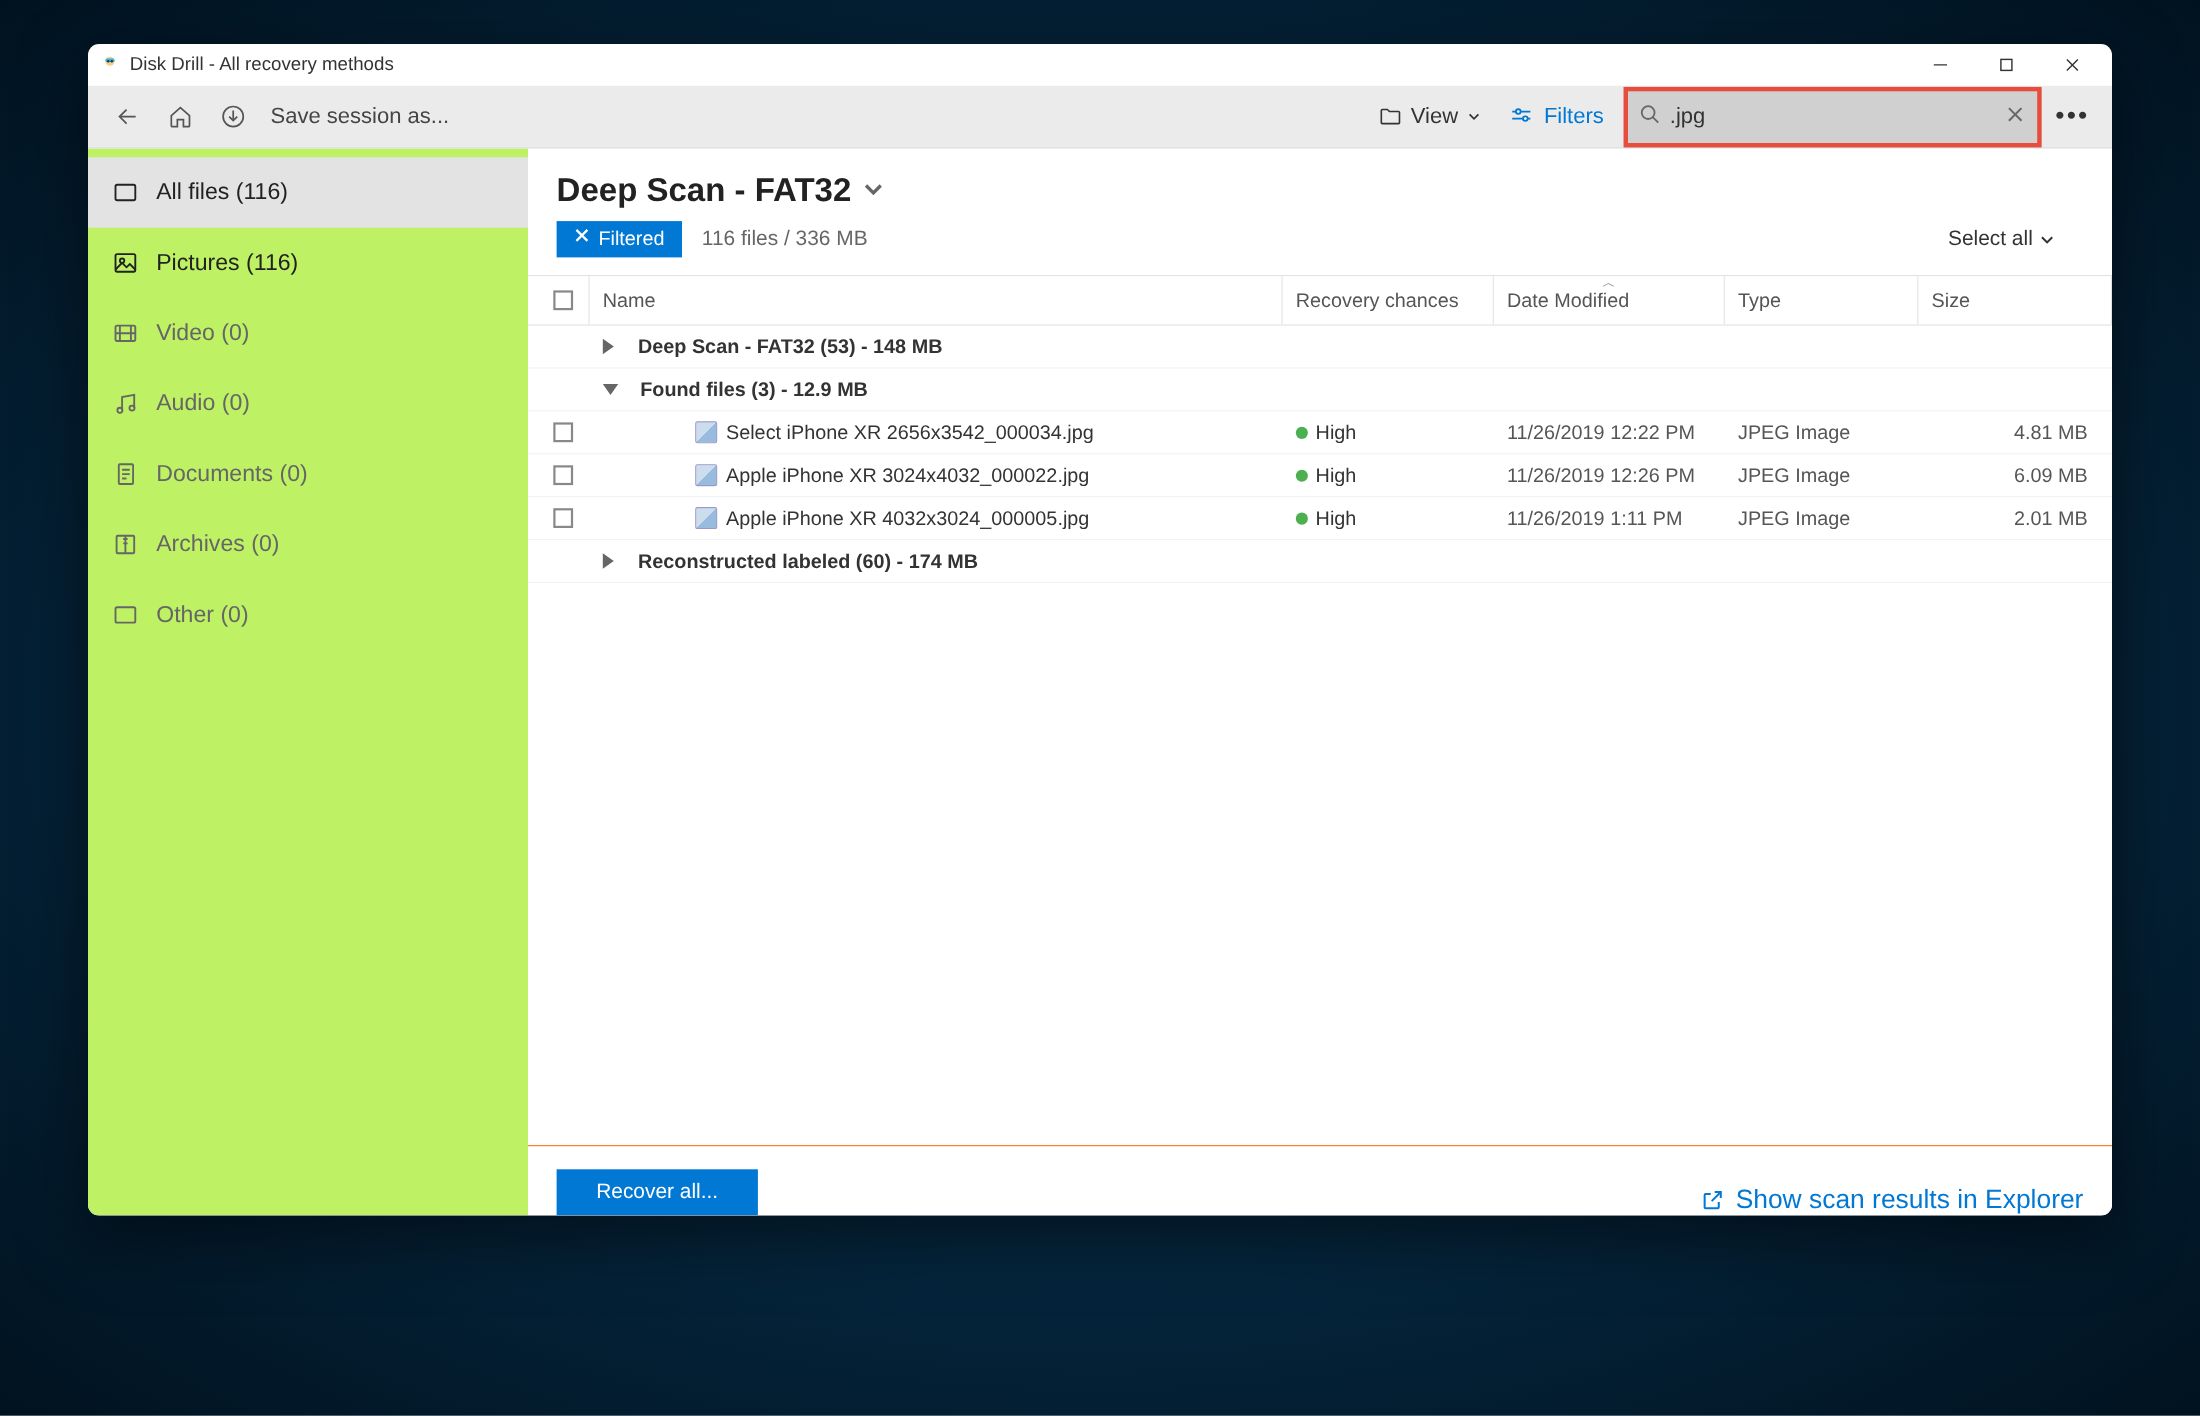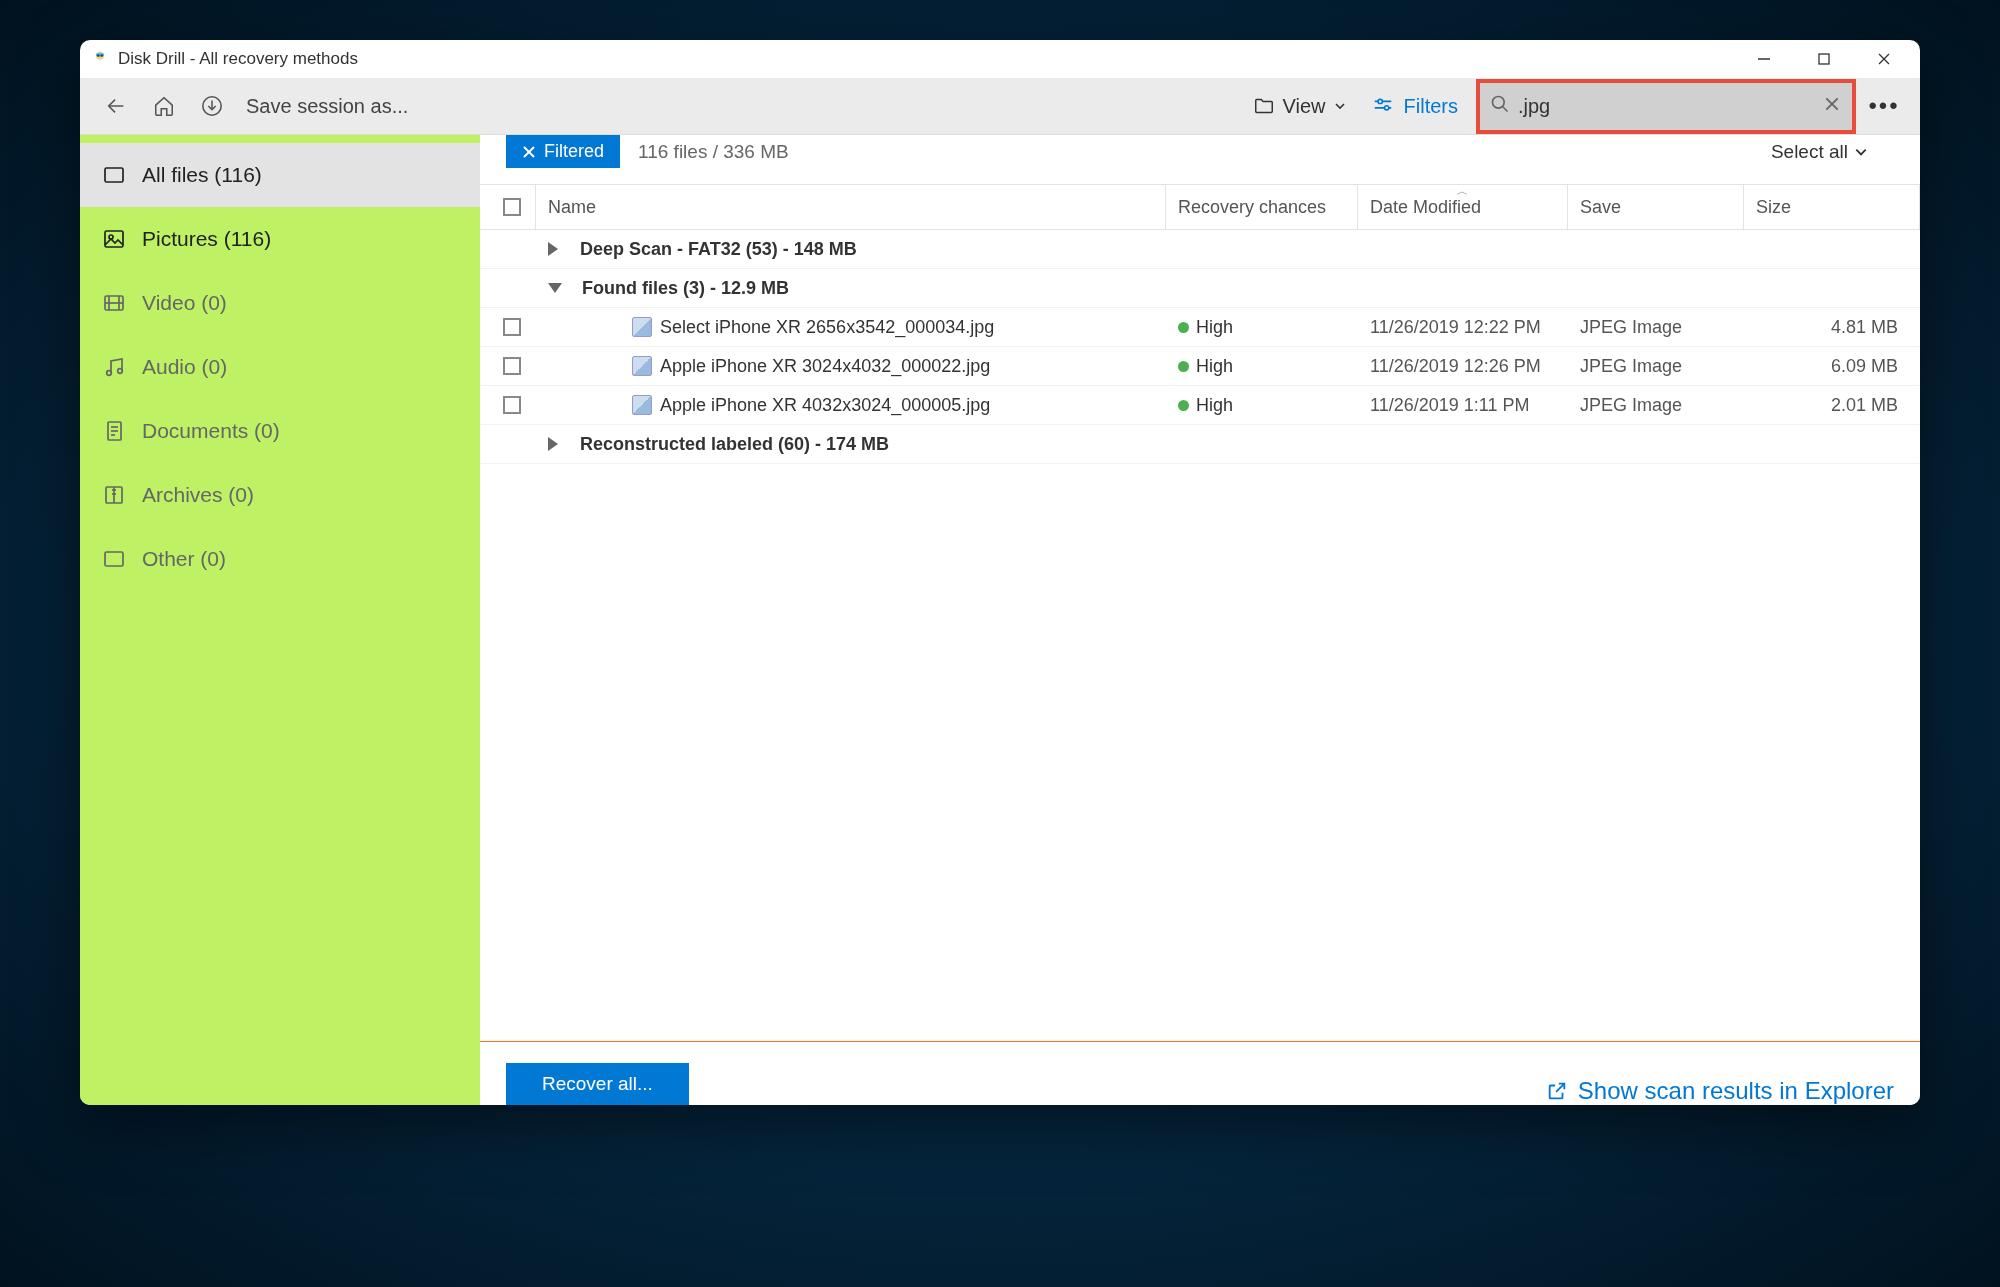--- a/index.html
+++ b/index.html
@@ -25,21 +25,21 @@
 .body{flex:1;display:flex;overflow:hidden}
 .sidebar{width:400px;background:#bef264;padding-top:8px}
 .sitem{height:64px;display:flex;align-items:center;gap:16px;padding:0 22px;font-size:21px;color:#666}
 .sitem.sel{background:#e3e3e3;color:#222;font-weight:500}
 .sitem svg{width:24px;height:24px;flex-shrink:0}
 .content{flex:1;display:flex;flex-direction:column;background:#fff}
 .chead{padding:22px 26px 10px;display:flex;align-items:center;gap:10px}
 .chead h1{font-size:30px;font-weight:700;color:#222}
 .chead .chev{color:#666}
 .sub{padding:0 26px 16px;display:flex;align-items:center;gap:18px}
-.fbadge{background:#0078d4;color:#fff;font-size:18px;padding:6px 16px;display:flex;align-items:center;gap:8px}
+.fbadge{background:#0078d4;color:#fff;font-size:18px;padding:6px 16px;display:flex;align-items:flex-start;gap:8px}
 .fcount{font-size:19px;color:#666}
 .selectall{margin-left:auto;margin-right:26px;font-size:19px;color:#333;display:flex;align-items:center;gap:6px}
 .cols{display:flex;align-items:center;height:46px;border-top:1px solid #e3e3e3;border-bottom:1px solid #e3e3e3;font-size:18px;color:#555;padding-left:8px}
 .cols>div{border-right:1px solid #e3e3e3;height:100%;display:flex;align-items:center;padding:0 12px}
 .c-cb{width:48px;justify-content:center;border-right:none}
 .c-name{flex:1}
 .c-rec{width:192px}
 .c-date{width:210px;position:relative}
 .c-date .sortup{position:absolute;top:-2px;left:50%;transform:translateX(-50%);font-size:12px;color:#888}
 .c-type{width:176px}
@@ -205,20 +205,26 @@
         </div>
       <div class="sitem">
           <svg viewBox="0 0 24 24" fill="none" stroke="currentColor" stroke-width="1.7">
             <rect x="3" y="5" width="18" height="14" rx="1.5"></rect>
           </svg>
           <span>Other (0)</span>
         </div>
     </div>
 
     <div class="content">
+      <div class="chead">
+        <h1>Deep Scan - FAT32</h1>
+        <span class="chev"><svg width="20" height="20" viewBox="0 0 12 12">
+              <polyline points="2 4 6 8 10 4" fill="none" stroke="currentColor" stroke-width="1.8"></polyline>
+            </svg></span>
+      </div>
       <div class="sub">
         <div class="fbadge">
             <svg width="14" height="14" viewBox="0 0 14 14">
               <line x1="2" y1="2" x2="12" y2="12" stroke="currentColor" stroke-width="2"></line>
               <line x1="12" y1="2" x2="2" y2="12" stroke="currentColor" stroke-width="2"></line>
             </svg>
             <span>Filtered</span>
           </div>
         <span class="fcount">116 files / 336 MB</span>
         <div class="selectall">
@@ -232,21 +238,21 @@
       <div class="cols">
         <div class="c-cb">
             <div class="cb"></div>
           </div>
         <div class="c-name">Name</div>
         <div class="c-rec">Recovery chances</div>
         <div class="c-date">
             <span class="sortup">︿</span>
             <span>Date Modified</span>
           </div>
-        <div class="c-type">Save</div>
+        <div class="c-type">Type</div>
         <div class="c-size">Size</div>
       </div>
 
       <div class="rows">
         <div class="row">
           <div class="c-cb"></div>
           <div class="c-name bold">
               <span class="tri right"></span>
               <span style="margin-left:14px">Deep Scan - FAT32 (53) - 148 MB</span>
             </div>

